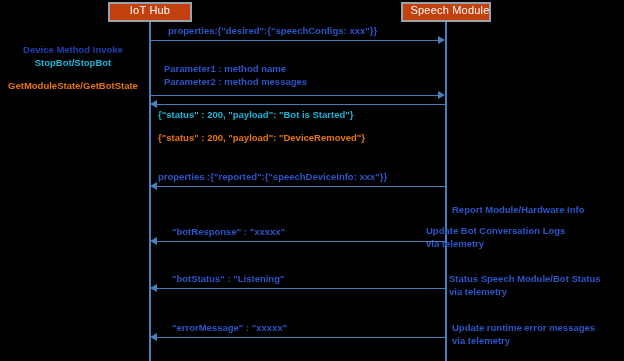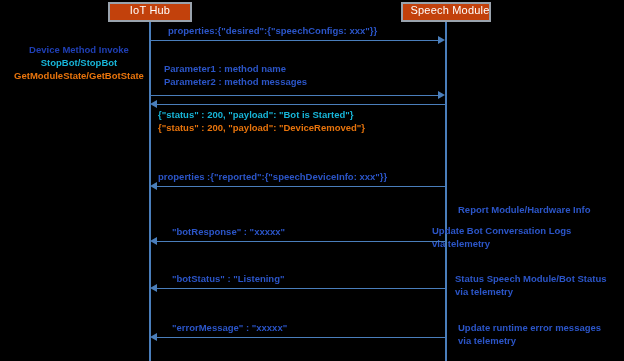--- a/index.html
+++ b/index.html
@@ -62,31 +62,30 @@
   
   .msg-label {
     position: absolute;
     font-size: 9.5px;
     line-height: 13px;
     white-space: nowrap;
     font-weight: 700;
   }
   .c-blue   { color: #2B55C8; }
   .c-cyan   { color: #17B5D8; }
-  .c-orange { color: #E8740C; }
+  .c-orange { color: #E8740C; margin-top: 10px; }
   .c-darkblue { color: #1F3FB5; }
 
   
   .side-note {
     position: absolute;
     font-size: 9.5px;
     line-height: 13px;
     font-weight: 700;
     white-space: nowrap;
-    padding-left: 6px;
   }
   .side-note.centered { text-align: center; }
   .note-line { display: block; }
 </style>
 </head>
 <body>
 
 <div id="canvas">
 
   <div class="actor-box" style="left:108px; top:2px; width:84px; height:20px;">

